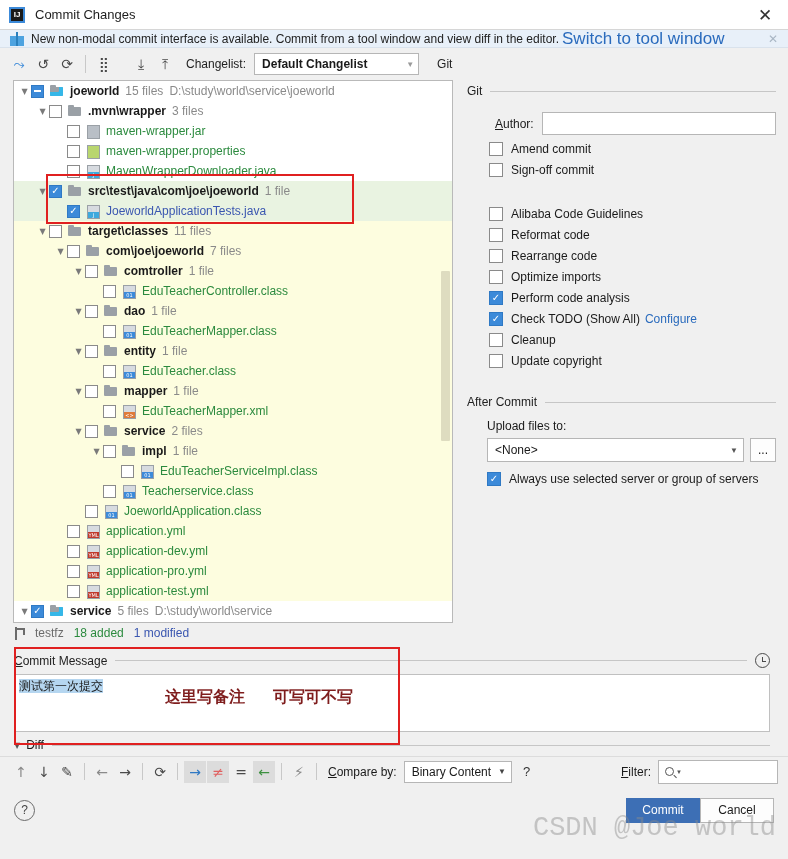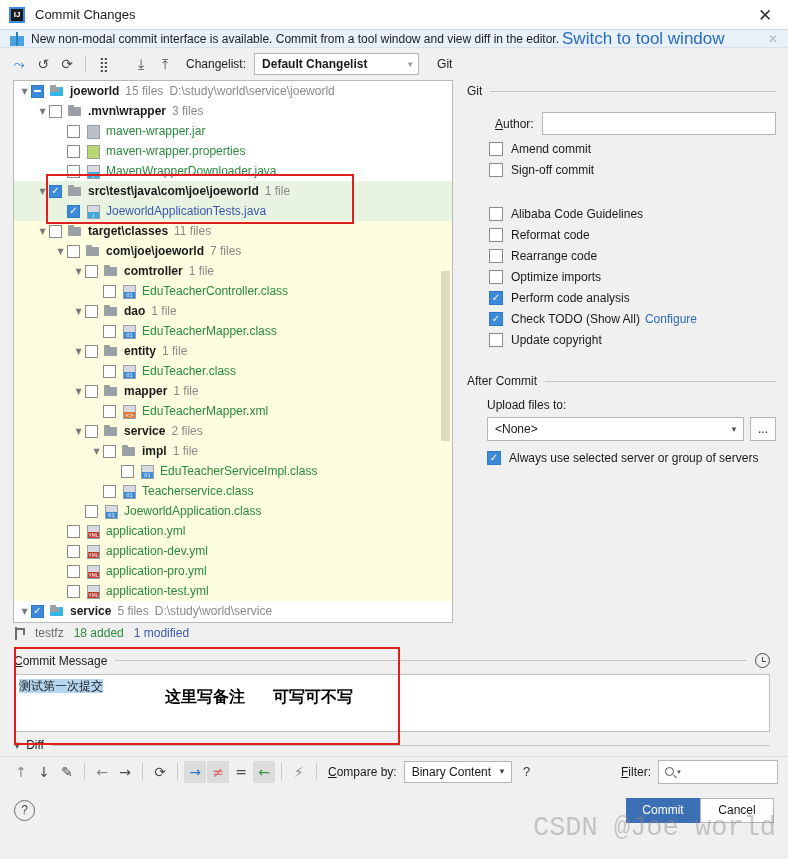--- a/index.html
+++ b/index.html
@@ -186,21 +186,21 @@
   }
   .clock::before{content:"";position:absolute;left:5.5px;top:2.5px;width:1.5px;height:5px;background:#4a4a4a;}
   .clock::after{content:"";position:absolute;left:6px;top:6.5px;width:4px;height:1.5px;background:#4a4a4a;}
   .cmbox{
     margin-top:6px;height:58px;background:#fff;border:1px solid #c0c0c0;
     padding:3px 4px;font-size:12px;position:relative;
     font-family:"Liberation Sans",sans-serif;
   }
   .cmtext{background:#b5d6f0;display:inline;}
   .cm-note{
-    position:absolute;color:#000000;font-weight:bold;font-size:16px;white-space:nowrap;
+    position:absolute;color:#7f1d1d;font-weight:bold;font-size:16px;white-space:nowrap;
   }
   .diffrow{display:flex;align-items:center;margin-top:6px;}
   .diffrow .arr{color:#555;font-size:8px;margin-right:6px;font-family:"DejaVu Sans",sans-serif;}
   .diffrow .t{font-size:12px;margin-right:8px;}
   .diffrow .l{flex:1;height:1px;background:#c6c6c6;}
   .redbox2{position:absolute;border:2px solid #e02020;pointer-events:none;}
 
   
   .difftb{
     height:30px;display:flex;align-items:center;padding:0 10px;gap:1px;
@@ -547,20 +547,24 @@
           <span>Optimize imports</span>
         </div>
         <div class="ck">
           <span class="ckbox on"></span>
           <span>Perform code analysis</span>
         </div>
         <div class="ck">
           <span class="ckbox on"></span>
           <span>Check TODO (Show All)</span>
           <span class="cklink">Configure</span>
+        </div>
+        <div class="ck">
+          <span class="ckbox"></span>
+          <span>Cleanup</span>
         </div>
         <div class="ck">
           <span class="ckbox"></span>
           <span>Update copyright</span>
         </div>
       </div>
 
     <div class="spacer"></div>
 
     <div class="sect">

